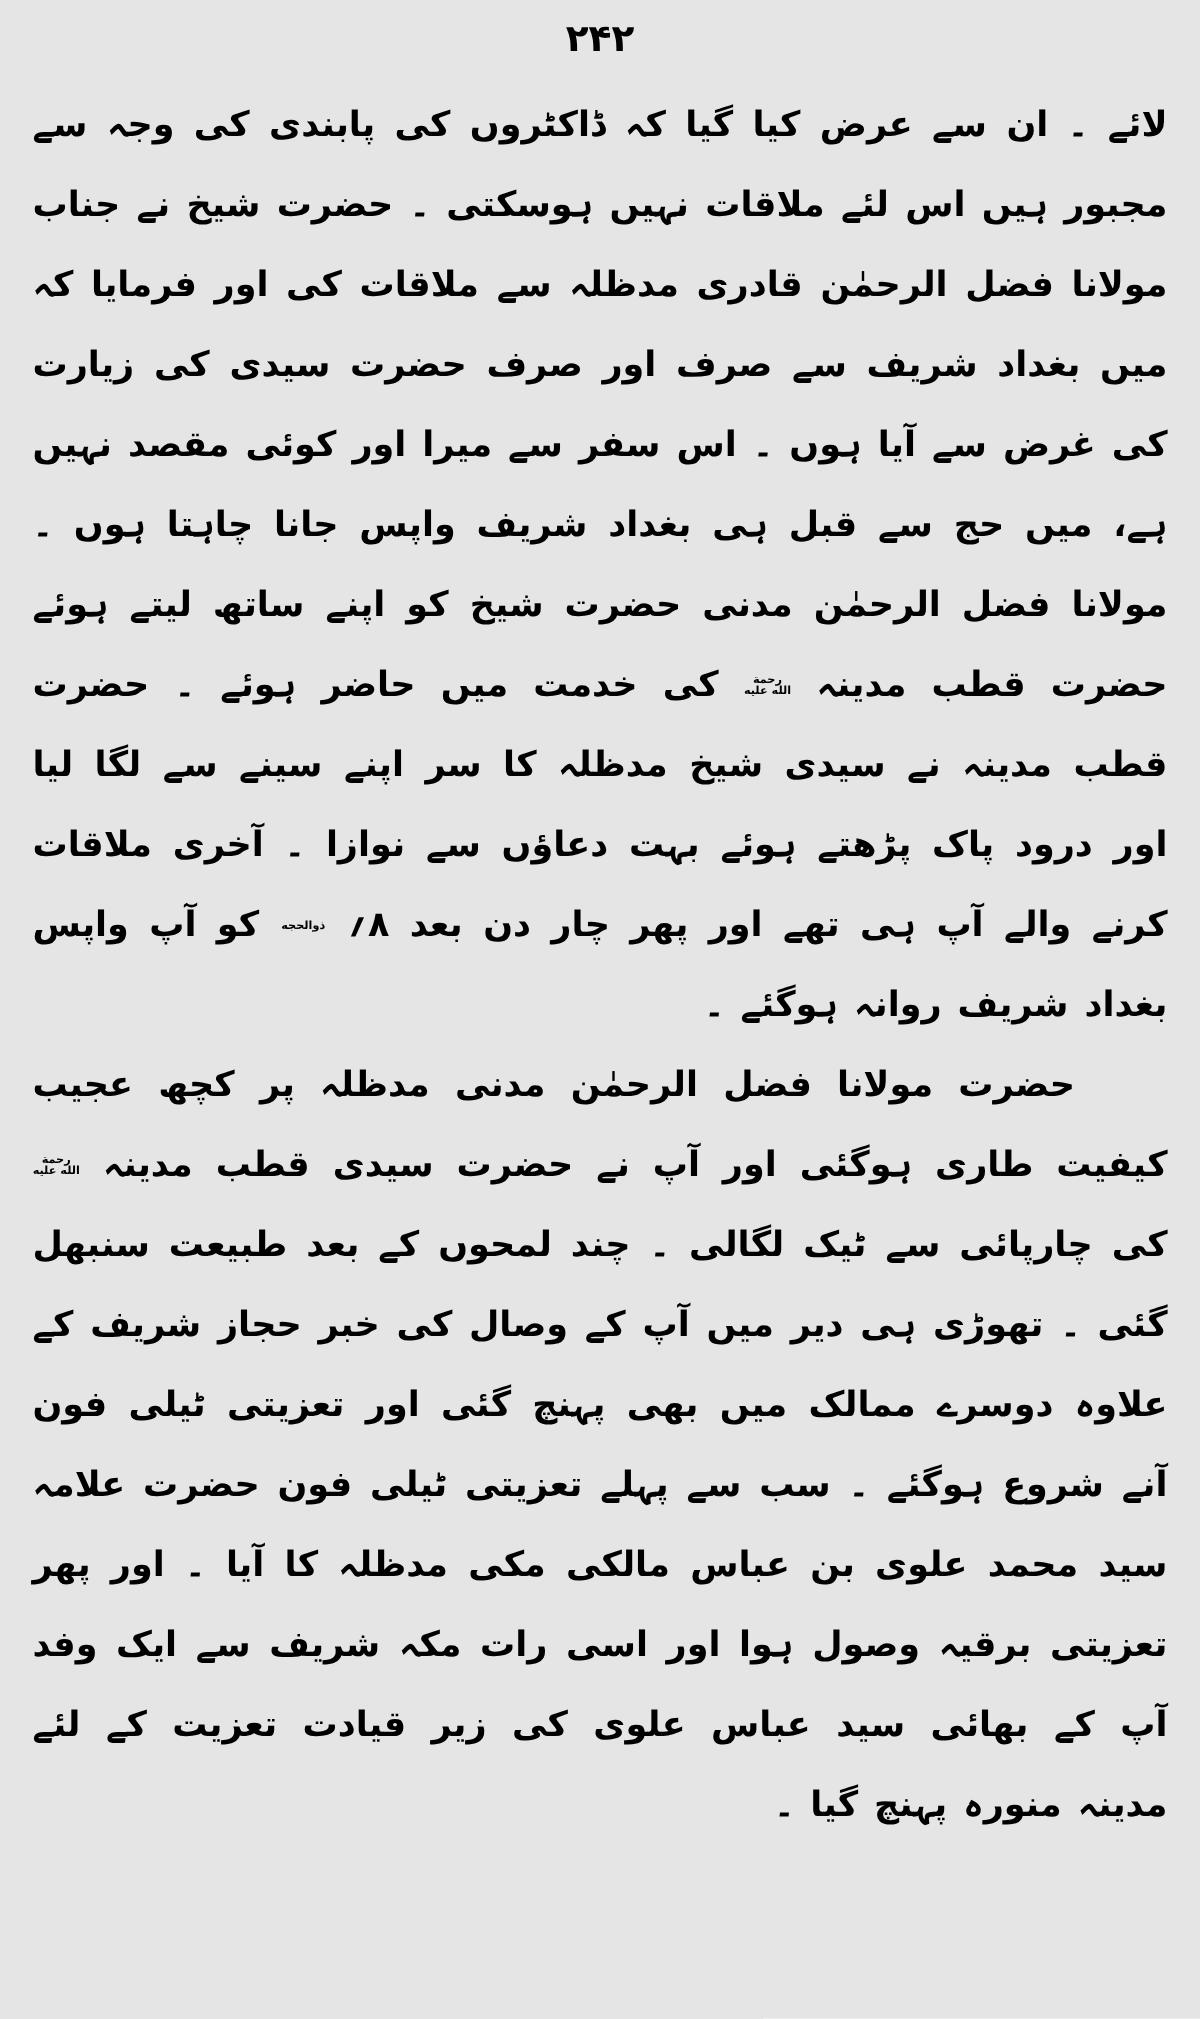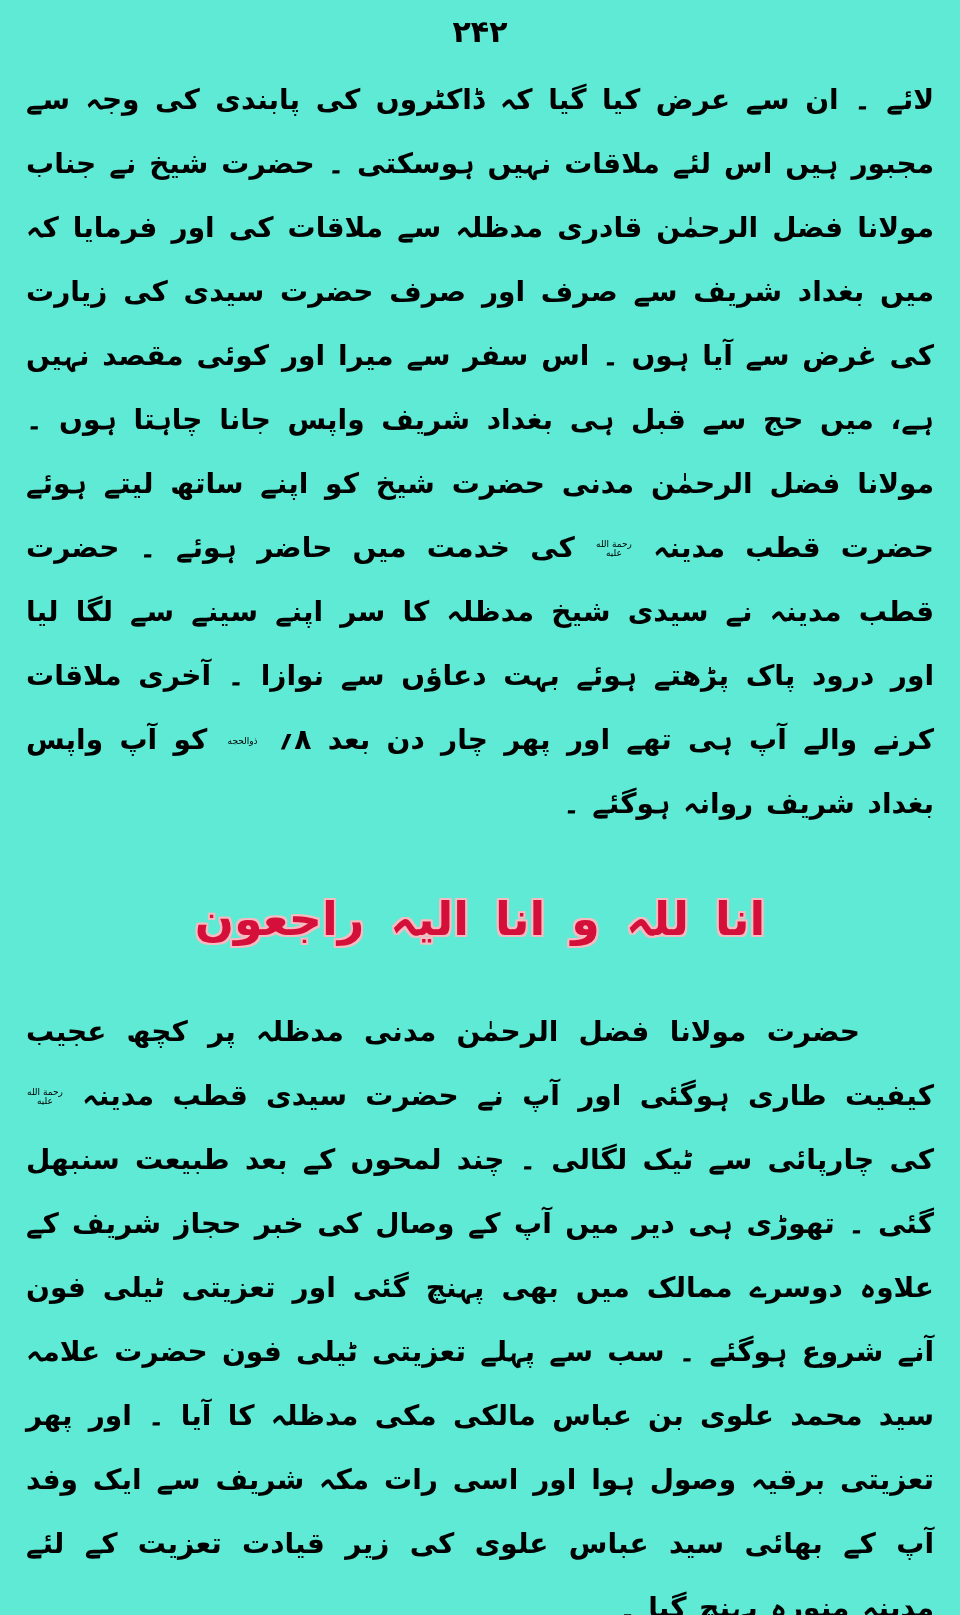--- a/index.html
+++ b/index.html
@@ -1,20 +1,20 @@
 <!DOCTYPE html>
 <html lang="ur" dir="rtl"><head>
 <meta charset="utf-8">
 <style>
   html,body{margin:0;padding:0;background:#ffffff;}
   .page{
     position:relative;
     width:960px;height:1615px;
     margin:0 auto;
-    background:#5eead4;
+    background:#e5e5e5;
     box-sizing:border-box;
     padding:8px 26px 0 26px;
     overflow:hidden;
     direction:rtl;
     font-family:"DejaVu Sans",sans-serif;
     color:#000;
   }
   .page-number{
     text-align:center;
     font-size:30px;
@@ -31,21 +31,21 @@
     text-align:justify;
     color:#000;
     word-spacing:3px;
   }
   .para.indent{ text-indent:74px; }
   .seal{
     display:inline-block;
     width:38px;
     font-size:9px;
     line-height:9px;
-    font-weight:400;
+    font-weight:700;
     text-align:center;
     vertical-align:middle;
     word-spacing:0;
     letter-spacing:0;
     white-space:normal;
     text-indent:0;
   }
   .heading{
     text-align:center;
     font-size:46px;
@@ -56,16 +56,15 @@
   }
 </style>
 </head>
 <body>
 
 <div class="page">
   <div class="page-number">۲۴۲</div>
 
   <div id="body-text">
       <p class="para"><span>لائے ۔ ان سے عرض کیا گیا کہ ڈاکٹروں کی پابندی کی وجہ سے مجبور ہیں اس لئے ملاقات نہیں ہوسکتی ۔ حضرت شیخ نے جناب مولانا فضل الرحمٰن قادری مدظلہ سے ملاقات کی اور فرمایا کہ میں بغداد شریف سے صرف اور صرف حضرت سیدی کی زیارت کی غرض سے آیا ہوں ۔ اس سفر سے میرا اور کوئی مقصد نہیں ہے، میں حج سے قبل ہی بغداد شریف واپس جانا چاہتا ہوں ۔ مولانا فضل الرحمٰن مدنی حضرت شیخ کو اپنے ساتھ لیتے ہوئے حضرت قطب مدینہ </span><span class="seal">رحمة الله عليه</span><span> کی خدمت میں حاضر ہوئے ۔ حضرت قطب مدینہ نے سیدی شیخ مدظلہ کا سر اپنے سینے سے لگا لیا اور درود پاک پڑھتے ہوئے بہت دعاؤں سے نوازا ۔ آخری ملاقات کرنے والے آپ ہی تھے اور پھر چار دن بعد ۸؍ </span><span class="seal">ذوالحجه</span><span> کو آپ واپس بغداد شریف روانہ ہوگئے ۔</span></p>
-      <div class="heading" style="color: rgb(212, 15, 58); text-shadow: rgb(245, 188, 193) 2px 2px 0px, rgb(245, 188, 193) -2px -2px 0px, rgb(245, 188, 193) 2px -2px 0px, rgb(245, 188, 193) -2px 2px 0px, rgb(245, 188, 193) 0px 2px 0px, rgb(245, 188, 193) 0px -2px 0px, rgb(245, 188, 193) 2px 0px 0px, rgb(245, 188, 193) -2px 0px 0px;">انا للہ و انا الیہ راجعون</div>
       <p class="para indent"><span>حضرت مولانا فضل الرحمٰن مدنی مدظلہ پر کچھ عجیب کیفیت طاری ہوگئی اور آپ نے حضرت سیدی قطب مدینہ </span><span class="seal">رحمة الله عليه</span><span> کی چارپائی سے ٹیک لگالی ۔ چند لمحوں کے بعد طبیعت سنبھل گئی ۔ تھوڑی ہی دیر میں آپ کے وصال کی خبر حجاز شریف کے علاوہ دوسرے ممالک میں بھی پہنچ گئی اور تعزیتی ٹیلی فون آنے شروع ہوگئے ۔ سب سے پہلے تعزیتی ٹیلی فون حضرت علامہ سید محمد علوی بن عباس مالکی مکی مدظلہ کا آیا ۔ اور پھر تعزیتی برقیہ وصول ہوا اور اسی رات مکہ شریف سے ایک وفد آپ کے بھائی سید عباس علوی کی زیر قیادت تعزیت کے لئے مدینہ منورہ پہنچ گیا ۔</span></p>
     </div>
 </div>
 
 </body></html>

